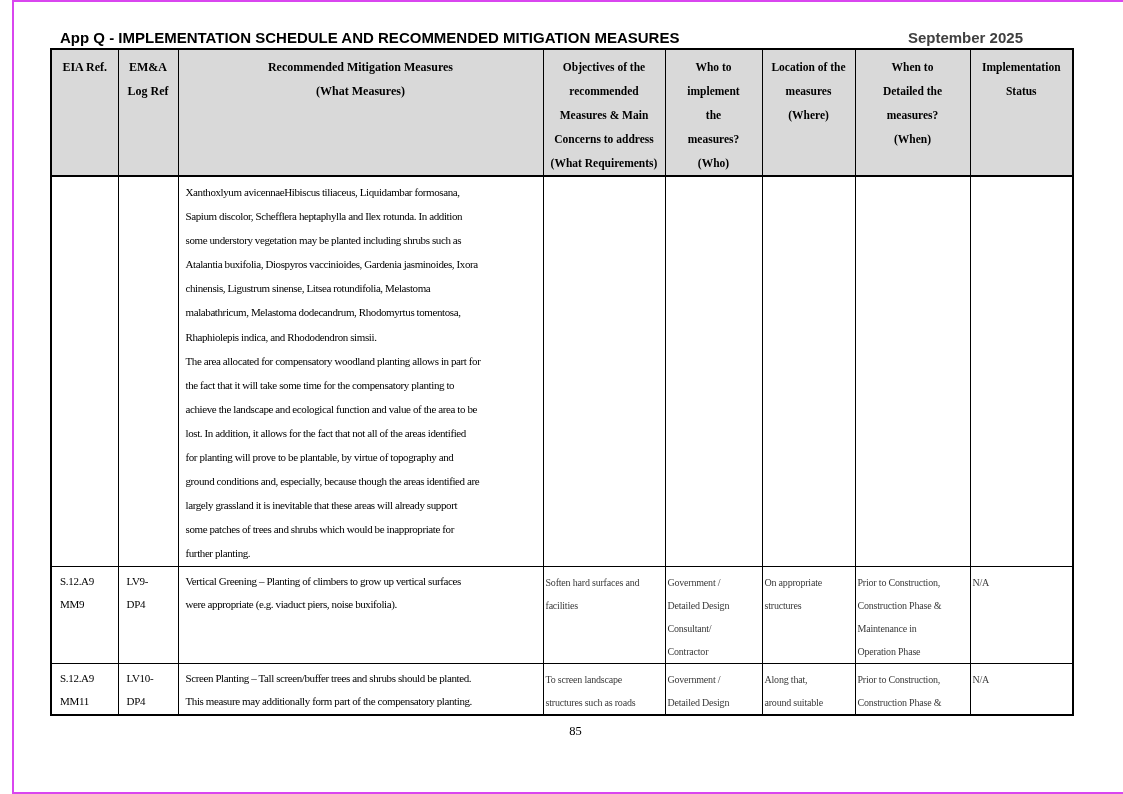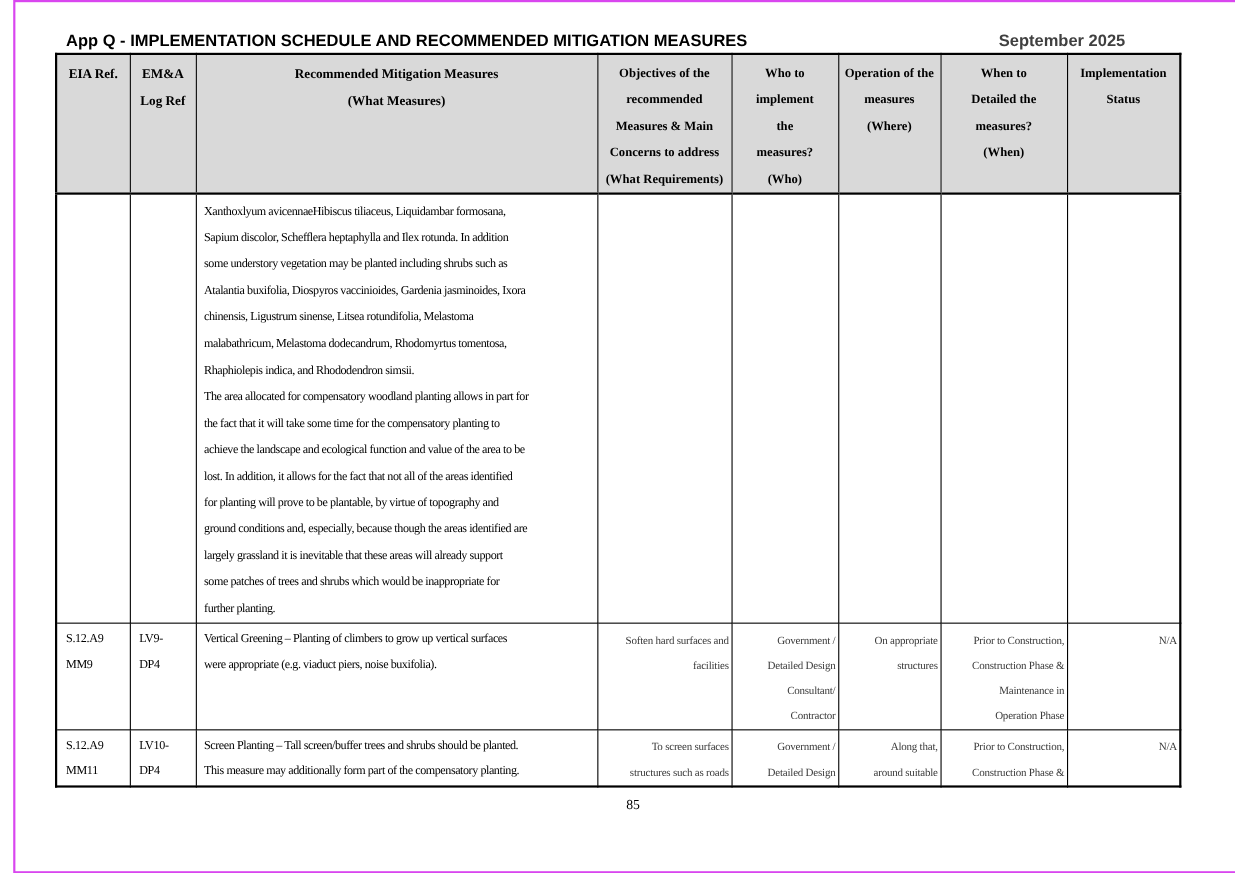--- a/index.html
+++ b/index.html
@@ -68,21 +68,21 @@
   .schedule td {
     font-size: 11px;
     line-height: 23px;
     padding: 3px 2px 0 8px;
     color: #000;
     letter-spacing: -0.3px;
   }
   .schedule td.measures { letter-spacing: -0.4px; padding-left: 7px; }
   .schedule tr.r1 td.measures { line-height: 24.1px; }
   .schedule td.ctr {
-    text-align: right;
+    text-align: left;
     font-size: 10px;
     padding: 4px 2px 0 2px;
     color: #3a3a3a;
     letter-spacing: -0.2px;
   }
   .schedule tr.rhead { height: 119px; }
   .schedule tr.r1 { height: 387px; }
   .schedule tr.r2 { height: 95px; }
   .schedule tr.r3 { height: 47px; }
   .page-number {
@@ -124,21 +124,21 @@
         <th class="sm">Objectives of the
 recommended
 Measures &amp; Main
 Concerns to address
 (What Requirements)</th>
         <th class="sm">Who to
 implement
 the
 measures?
 (Who)</th>
-        <th class="sm">Operation of the
+        <th class="sm">Location of the
 measures
 (Where)</th>
         <th class="sm">When to
 Detailed the
 measures?
 (When)</th>
         <th class="sm">Implementation
 Status</th>
       </tr>
     </thead>
@@ -189,21 +189,21 @@
 Operation Phase</td>
         <td class="ctr">N/A</td>
       </tr>
       <tr class="r3">
         <td>S.12.A9
 MM11</td>
         <td>LV10-
 DP4</td>
         <td class="measures">Screen Planting – Tall screen/buffer trees and shrubs should be planted.
 This measure may additionally form part of the compensatory planting.</td>
-        <td class="ctr">To screen surfaces
+        <td class="ctr">To screen landscape
 structures such as roads</td>
         <td class="ctr">Government /
 Detailed Design</td>
         <td class="ctr">Along that,
 around suitable</td>
         <td class="ctr">Prior to Construction,
 Construction Phase &amp;</td>
         <td class="ctr">N/A</td>
       </tr>
     </tbody>

